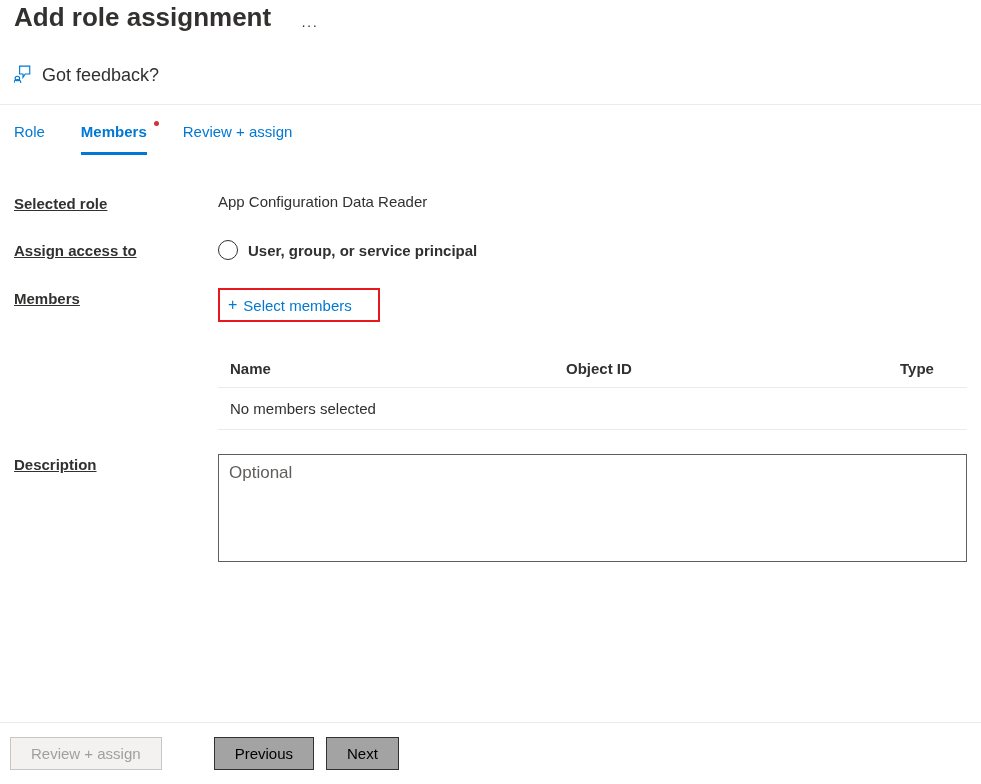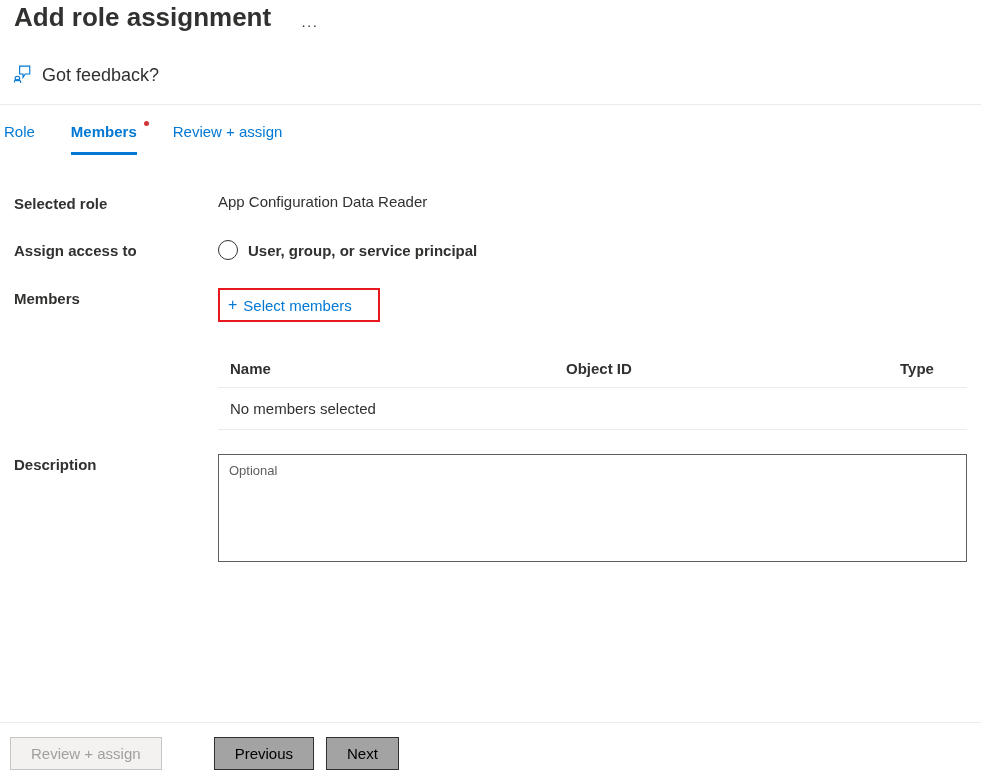--- a/index.html
+++ b/index.html
@@ -42,21 +42,21 @@
       width: 18px;
       height: 18px;
     }
     .feedback-text {
       margin-left: 10px;
       font-size: 18px;
       color: #323130;
     }
     .tabs {
       display: flex;
-      padding: 0 4px;
+      padding: 0 14px;
       gap: 36px;
       border-bottom: none;
     }
     .tab {
       padding: 18px 0 12px 0;
       font-size: 15px;
       color: #0078d4;
       cursor: pointer;
       position: relative;
     }
@@ -82,20 +82,21 @@
       margin-bottom: 28px;
     }
     .form-row.tight {
       margin-bottom: 10px;
     }
     .form-label {
       width: 204px;
       font-weight: 600;
       font-size: 15px;
       padding-top: 2px;
+      text-decoration: underline;
     }
     .form-value {
       flex: 1;
       font-size: 15px;
     }
     .radio-group {
       display: flex;
       flex-direction: column;
       gap: 12px;
     }
@@ -174,21 +175,21 @@
       padding: 12px 12px;
       border-bottom: 1px solid #edebe9;
       font-size: 15px;
     }
     .description-textarea {
       width: 100%;
       height: 108px;
       border: 1px solid #605e5c;
       padding: 8px 10px;
       font-family: inherit;
-      font-size: 13px;
+      font-size: 17px;
       resize: none;
     }
     .description-textarea::placeholder {
       color: #605e5c;
     }
     .footer {
       position: absolute;
       bottom: 0;
       left: 0;
       right: 0;

